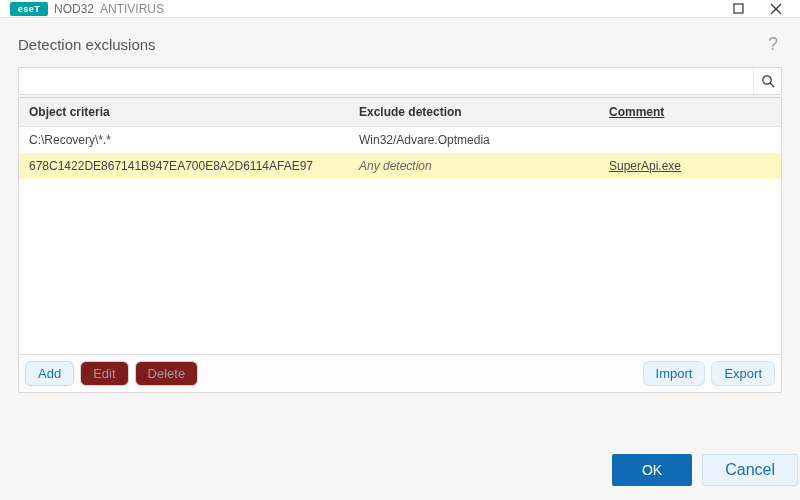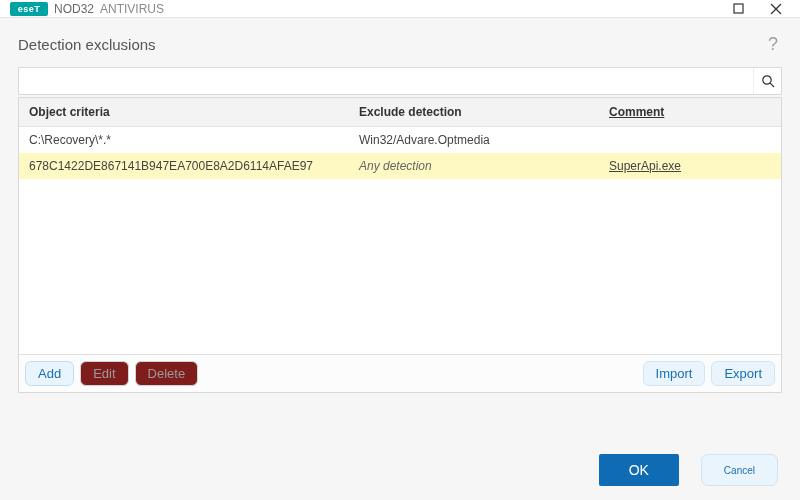--- a/index.html
+++ b/index.html
@@ -107,31 +107,31 @@
     border-radius:6px;
   }
   .btn.primary-link {
     border:1px solid #d0e6f7;
     background:#eaf4fd;
     color:#1a6fb0;
   }
   .btn.primary-link.strong { border-color:#bcdff7; }
   .btn.disabled { color:#9a9a9a; background:#7f1d1d; border-color:#d3d3d3; }
   .footer {
-    position:absolute; right:22px; bottom:14px;
-    display:flex; gap:22px;
+    position:absolute; right:2px; bottom:14px;
+    display:flex; gap:10px;
   }
   .btn-main {
     border:none; background:#0f6bb3; color:#fff;
     font-size:14px; padding:8px 30px;
     border-radius:2px;
   }
   .btn-cancel {
     border:1px solid #cfe4f4; background:#eaf4fd; color:#1a6fb0;
-    font-size:10px; padding:0 22px; border-radius:7px;
+    font-size:16px; padding:0 22px; border-radius:2px;
   }
 </style>
 </head>
 <body>
 
 <div class="titlebar">
   <div class="brand">
     <span class="brand-logo">eseT</span>
     <span class="brand-name">NOD32</span>
     <span class="brand-suffix">ANTIVIRUS</span>

